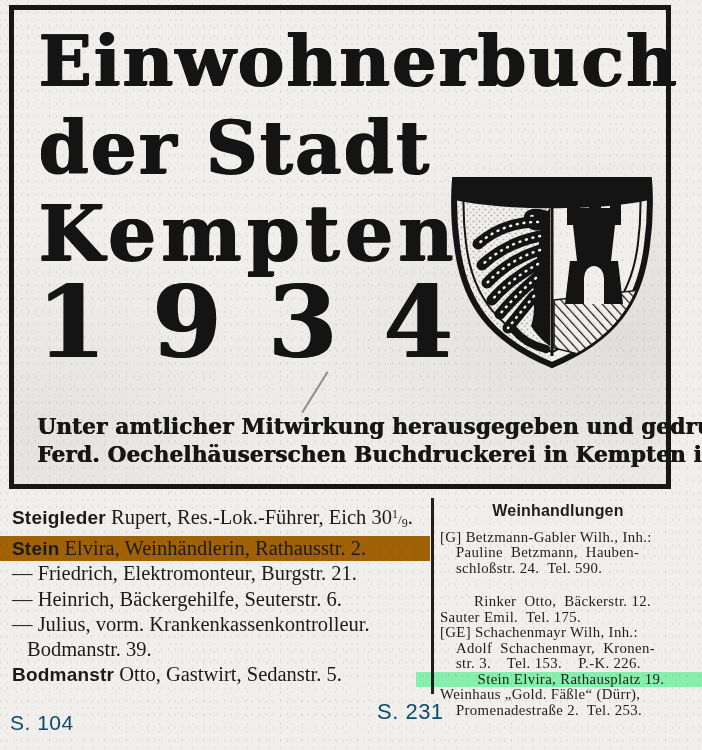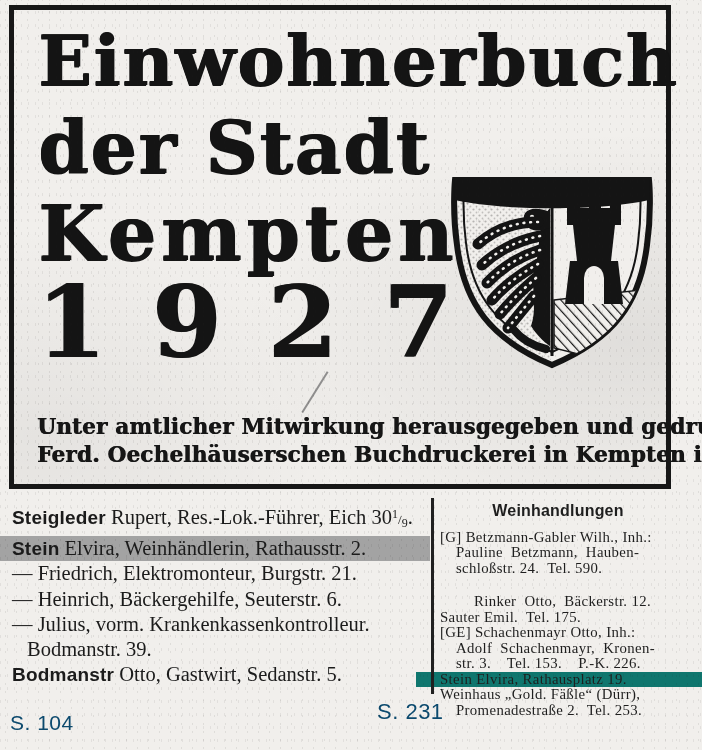--- a/index.html
+++ b/index.html
@@ -55,58 +55,58 @@
     background:#777;transform:rotate(32deg);opacity:.8;
   }
   
   .lcol{
     position:absolute;left:12px;top:502px;width:408px;z-index:2;
     font-size:20.5px;line-height:25.2px;color:#1b1b1b;
   }
   .lcol .line{white-space:nowrap;}
   .lcol .line b{font-family:"Liberation Sans",sans-serif;font-size:19px;letter-spacing:.2px;}
   .lcol .ind{padding-left:15px;}
-  .lcol .hl{background:#a3a3a3;margin-left:-12px;padding-left:12px;margin-right:-10px;}
+  .lcol .hl{background:#a16207;margin-left:-12px;padding-left:12px;margin-right:-10px;}
   .frac{font-size:13px;letter-spacing:0;}
   .frac sup{font-size:12px;vertical-align:6px;}
   .frac sub{font-size:12px;vertical-align:-3px;}
   .rcol{
     position:absolute;left:440px;top:503px;width:262px;z-index:2;
     font-size:14.8px;line-height:15.5px;letter-spacing:.35px;color:#1e1e1e;
   }
   .rhead{
     font-family:"Liberation Sans",sans-serif;font-weight:bold;
     font-size:16px;letter-spacing:.2px;text-align:center;
     margin:0 26px 11px 0;white-space:nowrap;
   }
   .rcol .rline{white-space:pre;}
   .rcol .ind{padding-left:16px;}
   .rcol .gap{margin-top:18px;margin-left:34px;}
-  .rcol .hl{background:#0f766e;margin-left:-24px;padding-left:24px;}
+  .rcol .hl{background:#86efac;margin-left:-24px;padding-left:24px;text-align:center;}
   .rule{
     position:absolute;left:431px;top:498px;width:2.5px;height:196px;
     background:#202020;z-index:3;
   }
   .plabel{
     position:absolute;font-family:"Liberation Sans",sans-serif;color:#0c4a6e;
     letter-spacing:.5px;line-height:1;z-index:2;
   }
   .pl-left{left:10px;top:712px;font-size:21px;}
   .pl-right{left:377px;top:701px;font-size:22px;}
 </style>
 </head>
 <body>
 
 <div id="stage">
 
   <div class="frame">
     <div class="blackletter t1">Einwohnerbuch</div>
     <div class="blackletter t2">der Stadt</div>
     <div class="blackletter t3">Kempten</div>
-    <div class="year">1927</div>
+    <div class="year">1934</div>
 
     <svg class="arms" width="220" height="228" viewBox="0 0 220 228">
       <defs>
         <pattern id="stip" width="6" height="6" patternUnits="userSpaceOnUse">
           <circle cx="1.5" cy="1.5" r="1.1" fill="#1a1a1a" opacity=".55"></circle>
           <circle cx="4.5" cy="4.5" r="0.9" fill="#1a1a1a" opacity=".45"></circle>
         </pattern>
         <pattern id="hatch" width="7" height="7" patternUnits="userSpaceOnUse" patternTransform="rotate(-42)">
           <rect width="7" height="7" fill="#f1efec"></rect>
           <line x1="0" y1="0" x2="0" y2="7" stroke="#161616" stroke-width="2.4"></line>
@@ -181,21 +181,21 @@
       <div class="line"><b>Bodmanstr</b> Otto, Gastwirt, Sedanstr. 5.</div>
     </div>
 
   <div class="rcol" id="rcol">
     <div class="rhead">Weinhandlungen</div>
   <div class="rline">[G] Betzmann-Gabler Wilh., Inh.:</div>
       <div class="rline ind">Pauline  Betzmann,  Hauben-</div>
       <div class="rline ind">schloßstr. 24.  Tel. 590.</div>
       <div class="rline gap">Rinker  Otto,  Bäckerstr. 12.</div>
       <div class="rline">Sauter Emil.  Tel. 175.</div>
-      <div class="rline">[GE] Schachenmayr Otto, Inh.:</div>
+      <div class="rline">[GE] Schachenmayr Wilh, Inh.:</div>
       <div class="rline ind">Adolf  Schachenmayr,  Kronen-</div>
       <div class="rline ind">str. 3.    Tel. 153.    P.-K. 226.</div>
       <div class="rline hl">Stein Elvira, Rathausplatz 19.</div>
       <div class="rline">Weinhaus „Gold. Fäßle“ (Dürr),</div>
       <div class="rline ind">Promenadestraße 2.  Tel. 253.</div>
     </div>
 
   <div class="rule"></div>
 
   <div class="plabel pl-left">S. 104</div>

